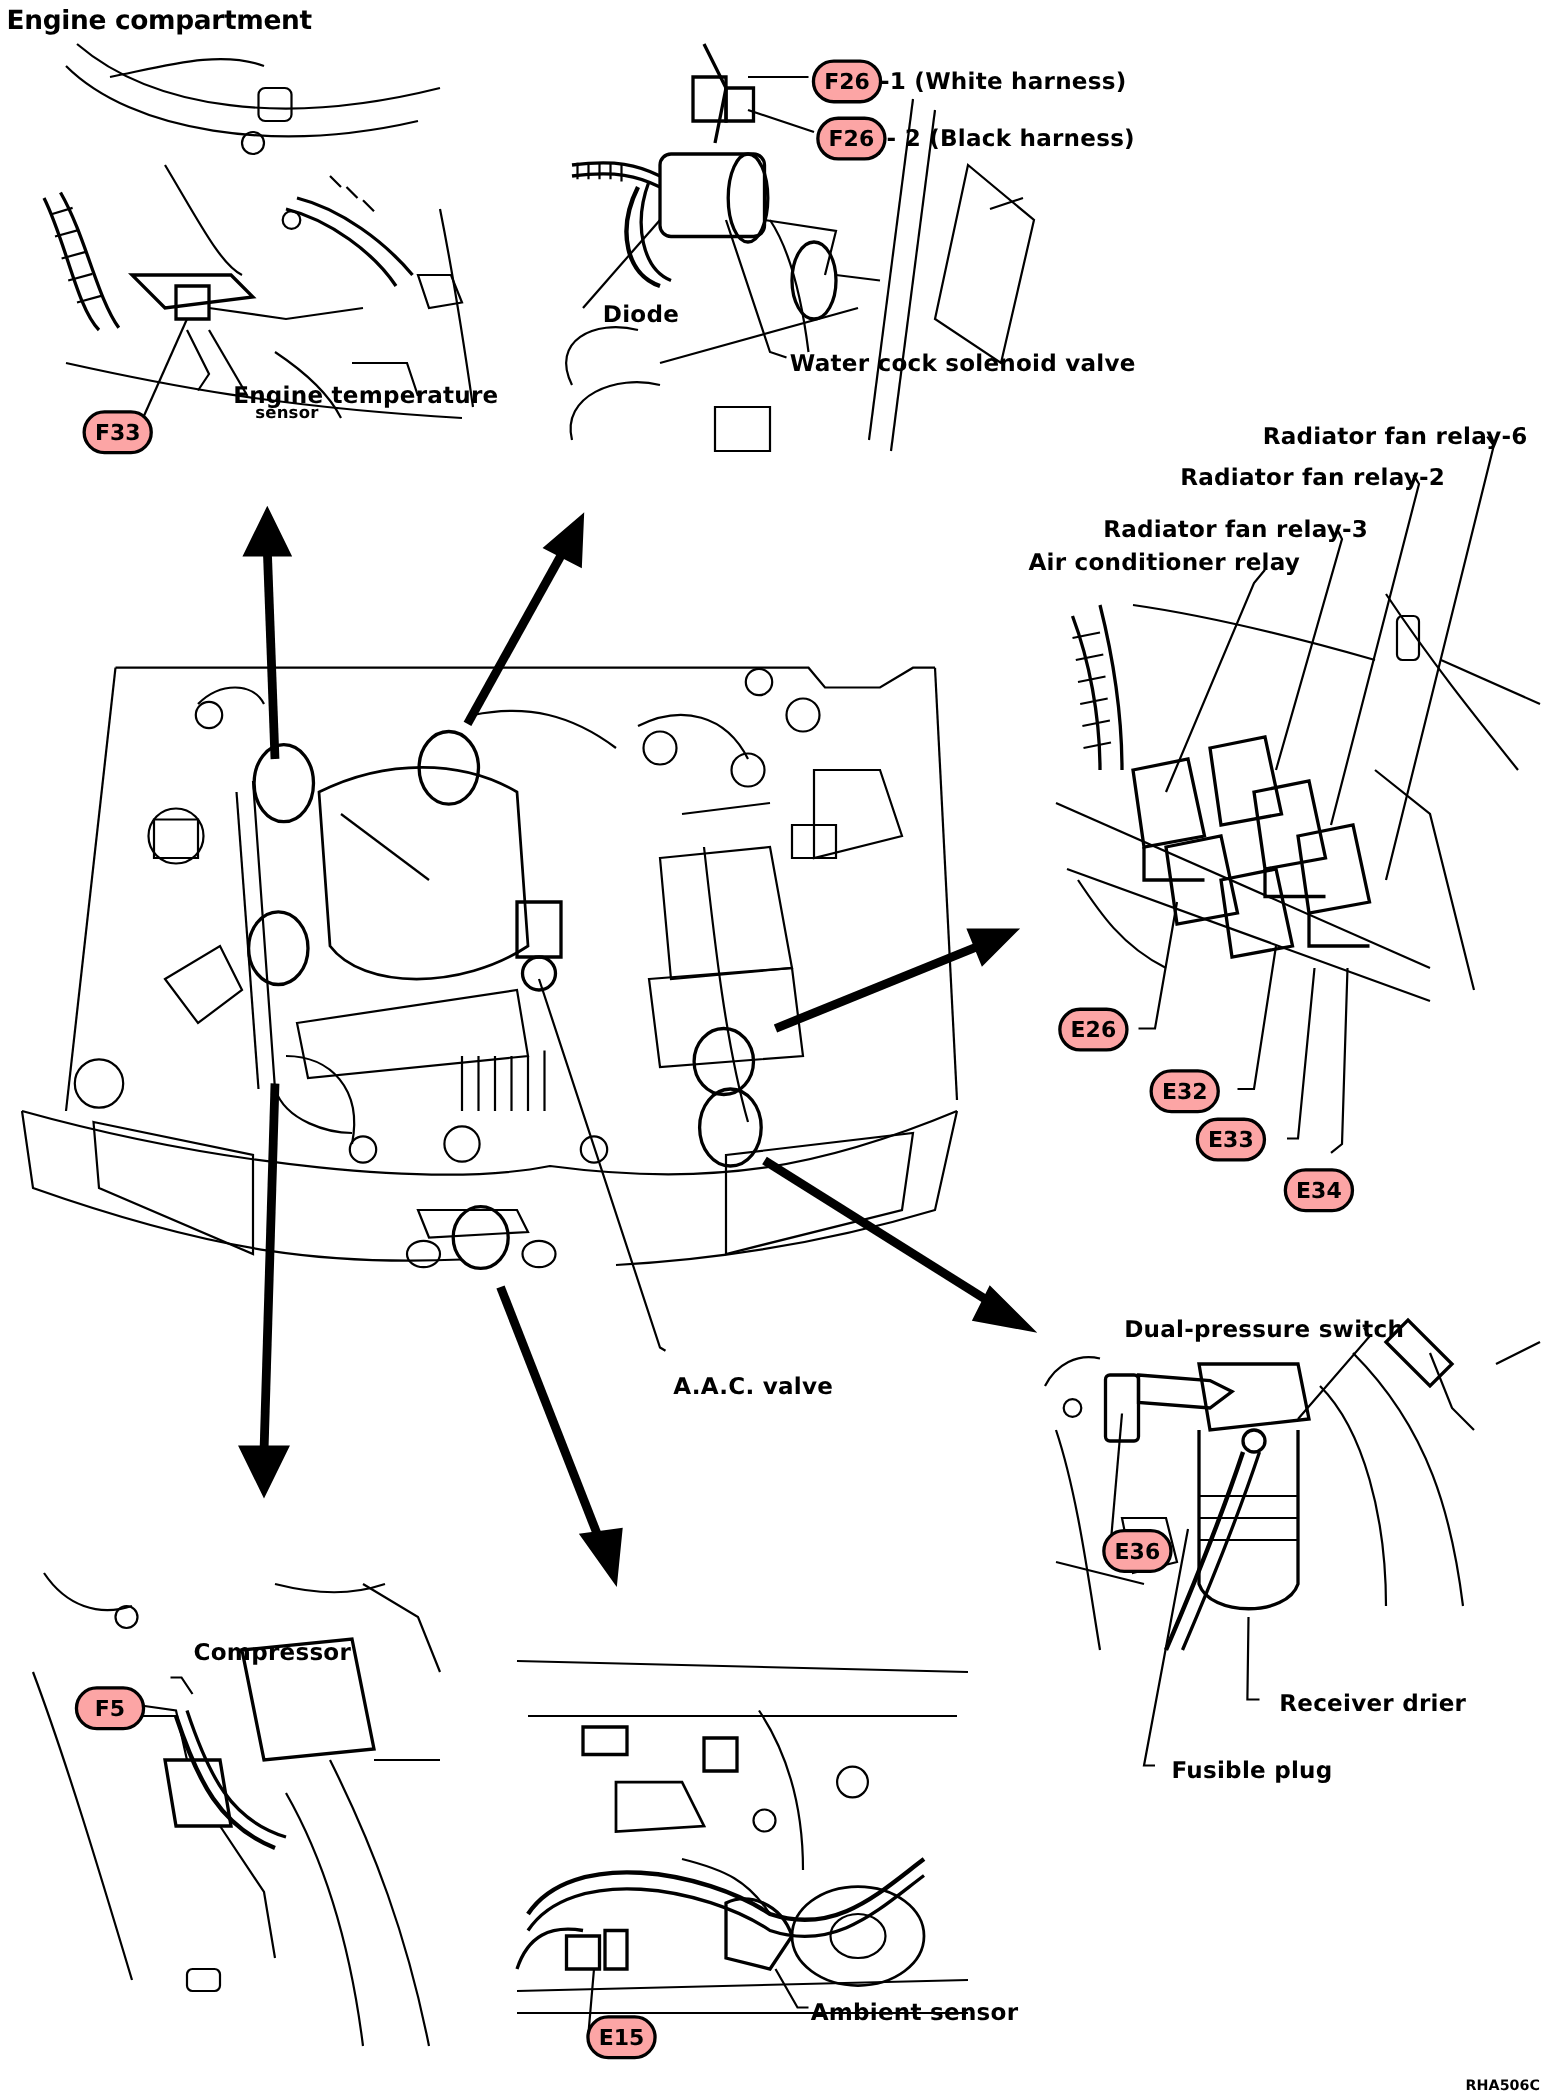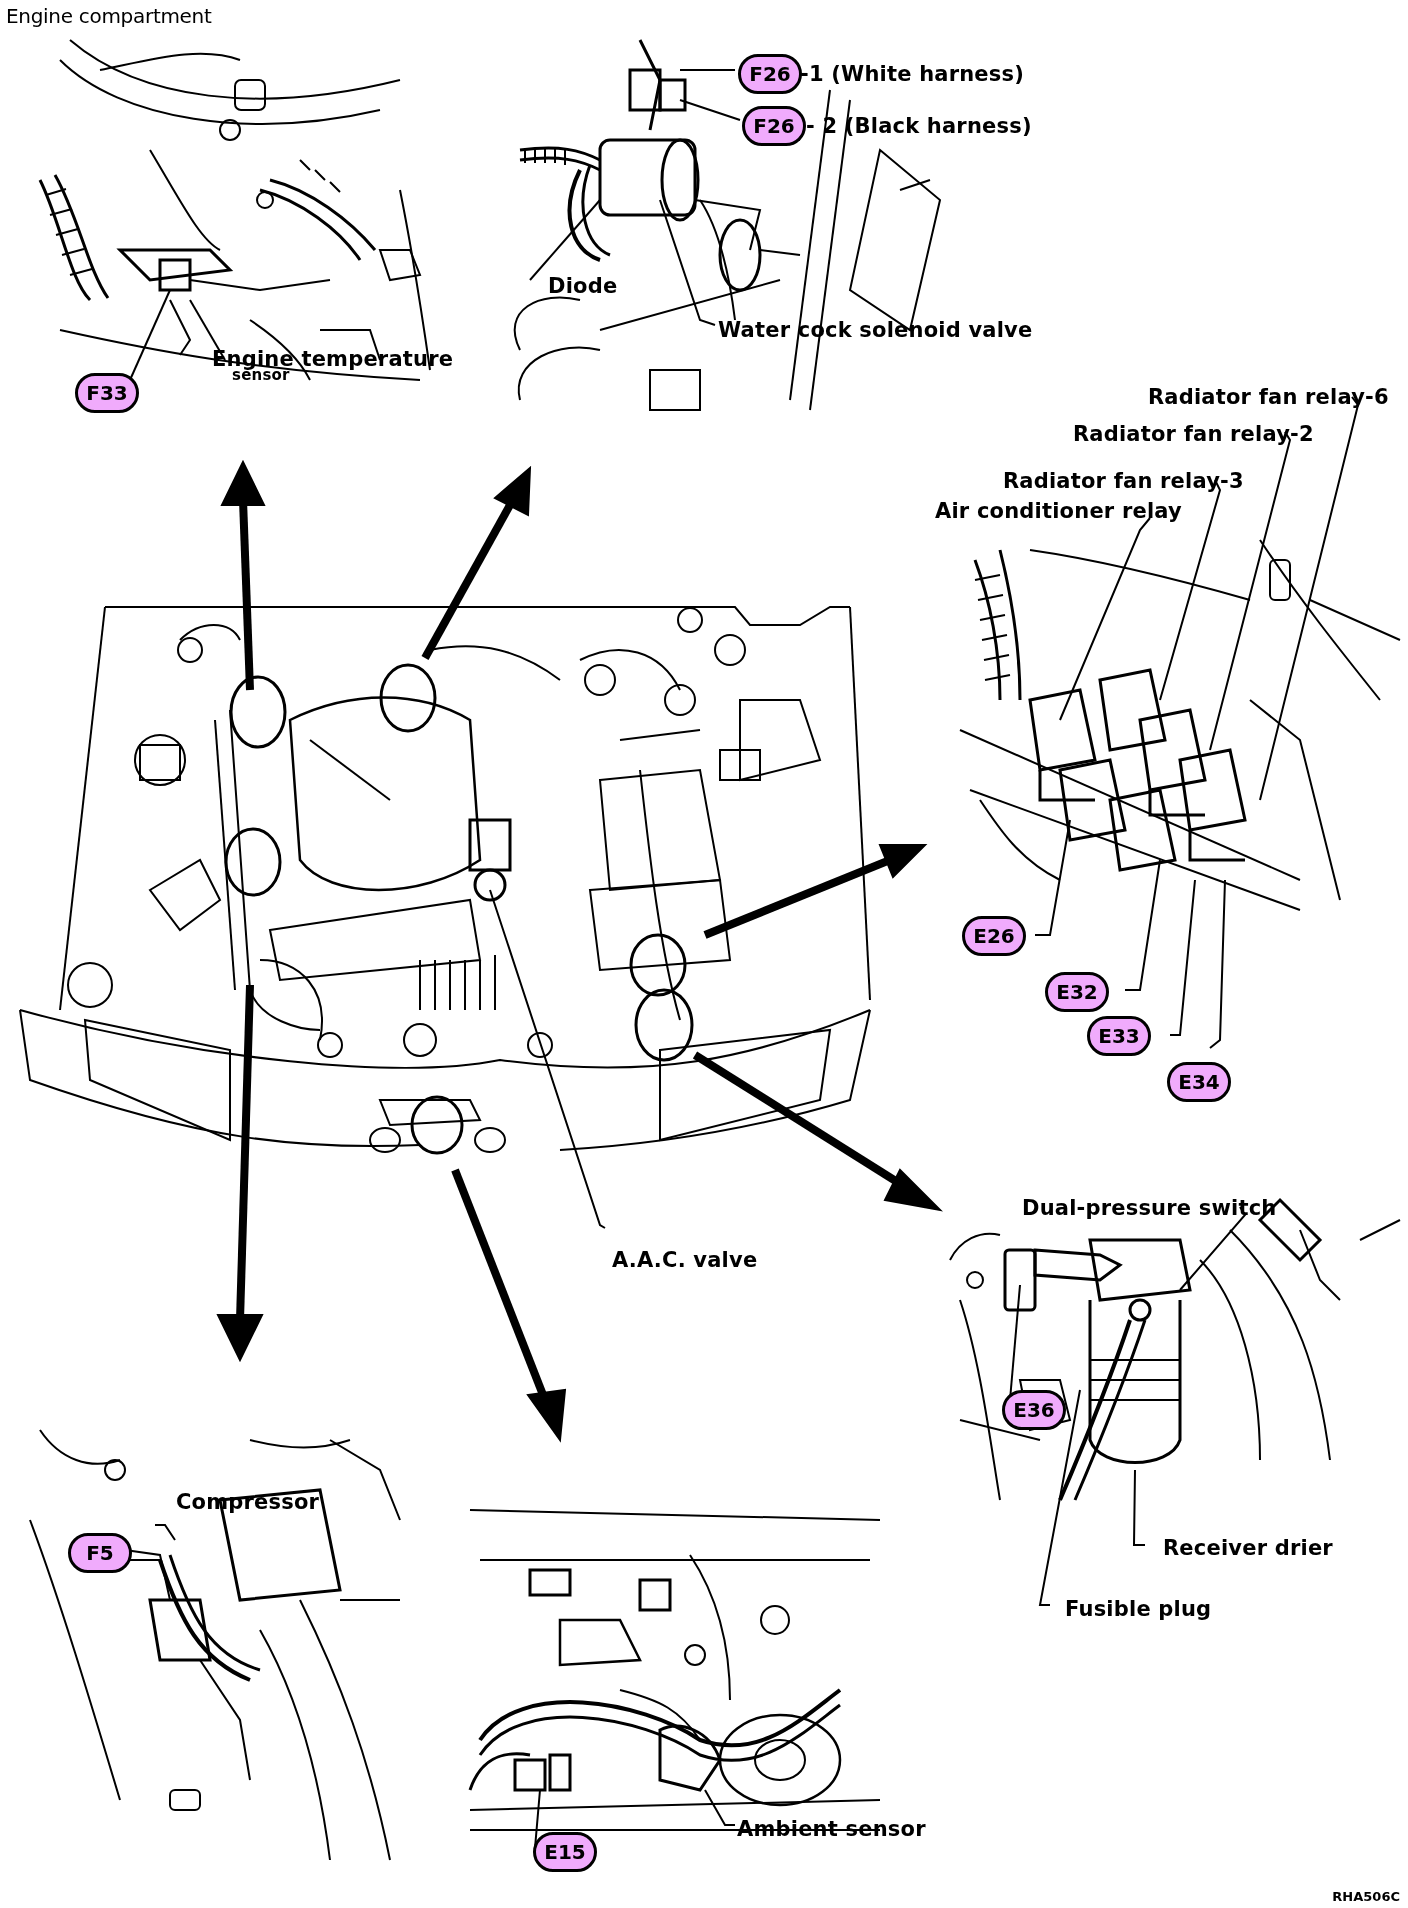--- a/index.html
+++ b/index.html
@@ -1,20 +1,20 @@
 <!DOCTYPE html>
 <html><head>
 <meta charset="utf-8">
 <style>
   html,body{margin:0;padding:0;background:#ffffff;}
   body{width:1408px;height:1908px;position:relative;overflow:hidden;font-family:"DejaVu Sans",sans-serif;color:#000;}
   #canvas{position:absolute;left:0;top:0;width:1408px;height:1908px;}
-  .title{position:absolute;left:6px;top:4px;font-size:20px;font-weight:normal;letter-spacing:-0.3px;}
+  .title{position:absolute;left:6px;top:4px;font-size:24px;font-weight:bold;letter-spacing:-0.3px;}
   .lbl{position:absolute;font-size:21px;font-weight:bold;white-space:nowrap;letter-spacing:0.2px;}
-  .conn{position:absolute;border:3px solid #000;border-radius:22px;font-size:20px;font-weight:bold;text-align:center;line-height:34px;height:34px;width:58px;background:#f0abfc;}
+  .conn{position:absolute;border:3px solid #000;border-radius:22px;font-size:20px;font-weight:bold;text-align:center;line-height:34px;height:34px;width:58px;background:#fca5a5;}
   .ref{position:absolute;right:8px;bottom:4px;font-size:13px;font-weight:bold;}
   svg line, svg path, svg ellipse, svg rect, svg polyline{vector-effect:non-scaling-stroke;}
 </style>
 </head>
 <body>
 
 <svg id="canvas" viewBox="0 0 1408 1908" xmlns="http://www.w3.org/2000/svg" fill="none" stroke="#000" stroke-width="2">
 
   <g>
     <path d="M60 60 C120 120 250 140 380 110"></path>

